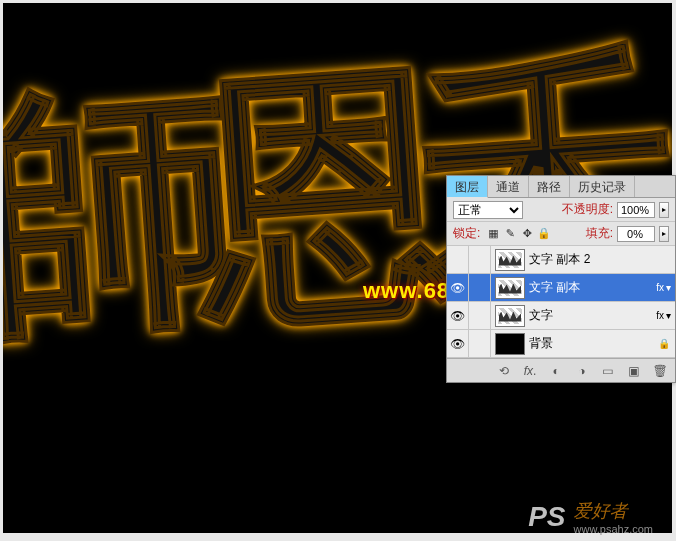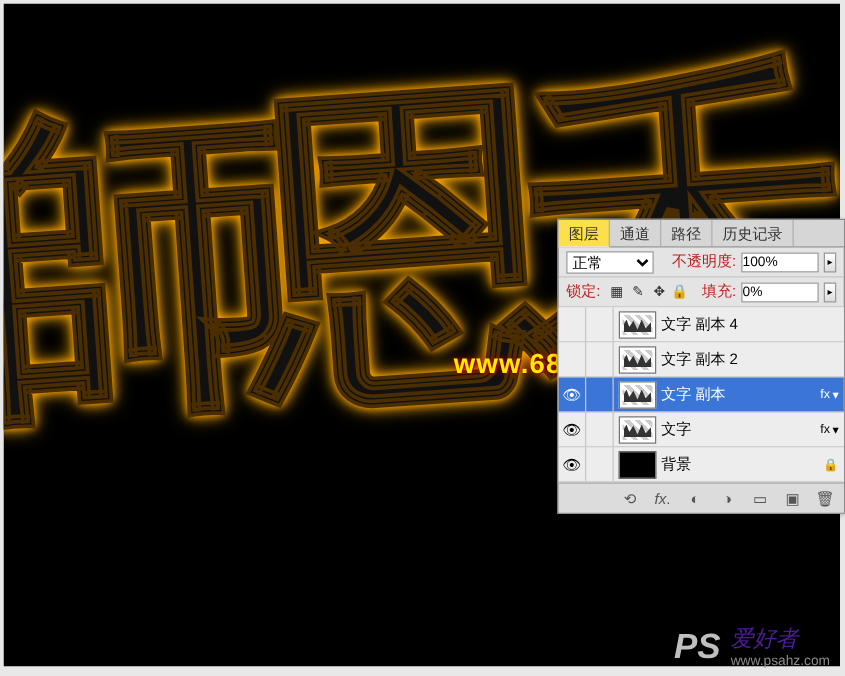--- a/index.html
+++ b/index.html
@@ -48,37 +48,37 @@
     font-size: 22px;
     font-weight: bold;
     color: #ffea00;
     text-shadow: 0 0 6px #b00, 1px 1px 0 #800;
     letter-spacing: 1px;
     font-family: Arial, sans-serif;
   }
   .bottom-watermark {
     position: absolute;
     bottom: 6px;
-    right: 12px;
+    right: 23px;
     display: flex;
     align-items: center;
     gap: 8px;
     color: #6a6a6a;
     font-family: Arial, sans-serif;
     font-size: 13px;
   }
   .bottom-watermark .logo-big {
     font-size: 28px;
     font-weight: bold;
     color: #bfbfbf;
     font-style: italic;
   }
   .bottom-watermark .cn {
     font-size: 18px;
-    color: #4c1d95;
+    color: #a16207;
     font-style: italic;
   }
   .bottom-watermark .url {
     display: block;
     font-size: 11px;
     color: #8c8c8c;
   }
 
   
   .panel {
@@ -96,46 +96,46 @@
     border-bottom: 1px solid #9a9a9a;
     height: 22px;
   }
   .tab {
     padding: 3px 8px;
     font-size: 12px;
     color: #333;
     border-right: 1px solid #b0b0b0;
   }
   .tab.active {
-    background: #fde047;
+    background: #7dd3fc;
     border-bottom: 1px solid #e4e4e4;
     margin-bottom: -1px;
   }
   .row {
     display: flex;
     align-items: center;
     height: 24px;
     padding: 0 6px;
     gap: 4px;
     border-bottom: 1px solid #c6c6c6;
   }
   .row select {
     font-size: 12px;
     height: 18px;
     border: 1px solid #999;
     background: #fff;
   }
   .row .lbl { font-size: 12px; color: #b91c1c; }
   .row .val {
-    width: 62px;
+    width: 38px;
     height: 16px;
     border: 1px solid #999;
     background: #fff;
     font-size: 11px;
-    text-align: left;
+    text-align: center;
     padding-right: 2px;
     line-height: 14px;
   }
   .dropd {
     width: 10px; height: 16px;
     border: 1px solid #999;
     background: linear-gradient(#fff,#ddd);
     display: flex; align-items: center; justify-content: center;
     font-size: 8px;
   }
@@ -258,27 +258,20 @@
       <span class="ic">🔒</span>
     </span>
     <span style="flex:1"></span>
     <span class="lbl">填充:</span>
     <span class="val">0%</span>
     <span class="dropd">▸</span>
   </div>
 
   <div class="layers">
 
-  <div class="layer">
-        <div class="eye"></div>
-        <div class="link-col"></div>
-        <div class="thumb text"></div>
-        <div class="layer-name">文字 副本 4</div>
-        <div class="fx"></div>
-      </div>
       <div class="layer">
         <div class="eye"></div>
         <div class="link-col"></div>
         <div class="thumb text"></div>
         <div class="layer-name">文字 副本 2</div>
         <div class="fx"></div>
       </div>
       <div class="layer selected">
         <div class="eye on"></div>
         <div class="link-col"></div>

